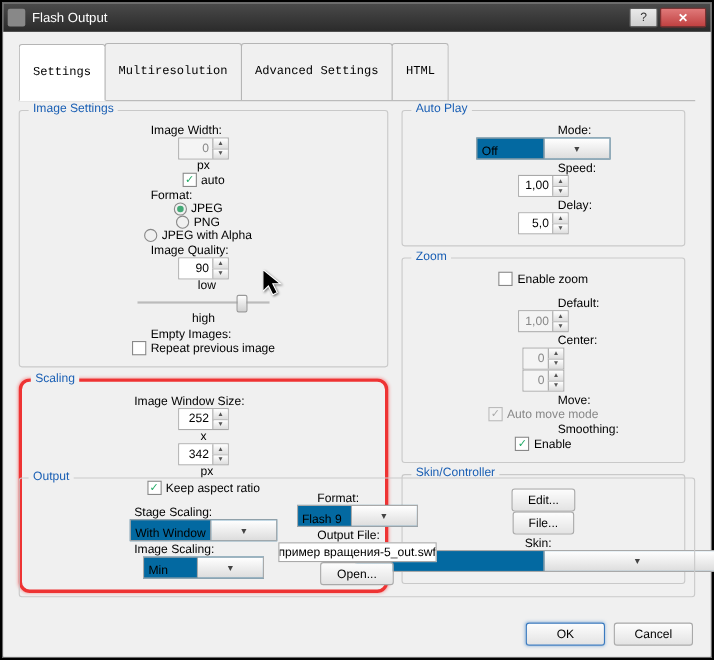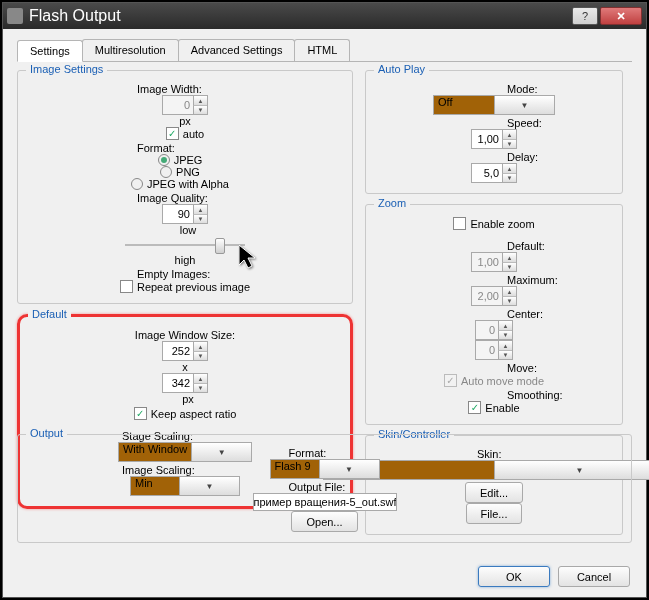--- a/index.html
+++ b/index.html
@@ -1,27 +1,27 @@
 <!DOCTYPE html>
 <html><head>
 <meta charset="utf-8">
 <style>
 * { box-sizing: border-box; font-family: "Segoe UI", Tahoma, sans-serif; font-size: 11px; }
 body { margin: 0; padding: 0; background: #000; width: 649px; height: 600px; overflow: hidden; }
 .frame { position: relative; width: 649px; height: 600px; background: #000; }
 .dialog { position: absolute; left: 2px; top: 2px; width: 645px; height: 596px; background: #f0f0f0; border: 1px solid #555; }
 .titlebar { height: 26px; background: linear-gradient(to bottom, #4a4a4a 0%, #2a2a2a 100%); display: flex; align-items: center; padding: 0 4px; color: #fff; }
 .titlebar .icon { width: 16px; height: 16px; background: #888; border-radius: 2px; margin-right: 6px; }
-.titlebar .title { flex: 1; font-size: 16px; }
+.titlebar .title { flex: 1; font-size: 12px; }
 .winbtns { display: flex; gap: 2px; }
 .winbtn { width: 26px; height: 18px; border: 1px solid #555; background: linear-gradient(to bottom,#eaeaea,#cfcfcf); border-radius: 2px; display:flex; align-items:center; justify-content:center; font-size:11px; color:#333; }
 .winbtn.close { background: linear-gradient(to bottom,#e07a7a,#c04040); color:#fff; border-color:#803030; width:42px; font-weight:bold; }
 .client { position: absolute; left: 0; top: 26px; right: 0; bottom: 0; background: #f0f0f0; padding: 10px 14px; }
 .tabs { display: flex; border-bottom: 1px solid #b5b5b5; margin-bottom: 8px; }
-.tab { padding: 4px 12px; border: 1px solid #b5b5b5; border-bottom: none; background: #f0f0f0; margin-right: -1px; border-radius: 3px 3px 0 0; cursor: default; }
+.tab { padding: 19px 12px; border: 1px solid #b5b5b5; border-bottom: none; background: #f0f0f0; margin-right: -1px; border-radius: 3px 3px 0 0; cursor: default; font-family: Liberation Mono, monospace; }
 .tab.active { background: #fff; position: relative; top: 1px; border-bottom: 1px solid #fff; }
 .cols { display: flex; gap: 12px; }
 .colL { width: 336px; }
 .colR { width: 258px; }
 .group { border: 1px solid #c9c9c9; border-radius: 3px; padding: 10px 10px 8px 10px; margin-bottom: 10px; position: relative; }
 .group > .legend { position: absolute; top: -8px; left: 8px; background: #f0f0f0; padding: 0 4px; color: #1a5fb4; }
 .group.highlight { border: 3px solid #e33; border-radius: 10px; box-shadow: 0 0 3px rgba(255,0,0,0.4); }
 .group.highlight > .legend { top: -9px; }
 .row { display: flex; align-items: center; min-height: 21px; margin: 2px 0; flex-direction: column; }
 .lbl { width: 96px; }
@@ -35,21 +35,21 @@
 .spin.dis input { color:#888; background:#f4f4f4; }
 .chk { display: inline-flex; align-items: center; gap: 4px; }
 .chk .box { width: 13px; height: 13px; border: 1px solid #888; background: #fff; display:flex; align-items:center; justify-content:center; font-size:10px; color:#2a6; line-height:10px; }
 .chk.dis .box { background:#f2f2f2; color:#aaa; border-color:#bbb; }
 .radio { display: inline-flex; align-items: center; gap: 4px; margin-right: 10px; }
 .radio .dot { width: 12px; height: 12px; border: 1px solid #888; border-radius: 50%; display:flex; align-items:center; justify-content:center; }
 .radio .dot .inner { width:6px; height:6px; border-radius:50%; background:#4a7; }
 .slider { position: relative; width: 120px; height: 18px; margin: 0 6px; }
 .slider .track { position:absolute; top:8px; left:0; right:0; height:2px; background:#bbb; }
 .slider .thumb { position:absolute; top:2px; left:90px; width:10px; height:16px; background:linear-gradient(to bottom,#fefefe,#d0d0d0); border:1px solid #999; border-radius:2px; }
-.combo { display:inline-flex; align-items:flex-start; border:1px solid #a9a9a9; background:#a16207; height:20px; }
+.combo { display:inline-flex; align-items:flex-end; border:1px solid #a9a9a9; background:#0369a1; height:20px; }
 .combo span { padding: 0 4px; min-width: 60px; }
 .combo .arr { width:15px; height:18px; border-left:1px solid #a9a9a9; background:linear-gradient(to bottom,#fff,#ddd); display:flex;align-items:center;justify-content:center; font-size:8px; color:#444; }
 .combo.wide span { min-width: 170px; }
 .txt { border:1px solid #a9a9a9; background:#fff; height:20px; padding:2px 0; }
 .btn { border:1px solid #a9a9a9; background:linear-gradient(to bottom,#fdfdfd,#e3e3e3); padding:2px 14px; height:21px; border-radius:3px; cursor:default; display:inline-flex; align-items:center; }
 .btn.primary { border:1px solid #3a7abf; box-shadow:0 0 3px rgba(60,130,200,0.6); }
 .footer { position:absolute; right:16px; bottom:10px; display:flex; gap:8px; }
 .cursor { position:absolute; left:236px; top:216px; pointer-events:none; }
 .cursor svg { filter: drop-shadow(1px 1px 1px rgba(0,0,0,0.5)); }
 .outputgrp { position:absolute; left:14px; right:14px; bottom:44px; }
@@ -137,24 +137,24 @@
         <div class="row">
           <span class="lbl">Empty Images:</span>
           <span class="chk">
             <span class="box"></span>
                   <span>Repeat previous image</span>
           </span>
         </div>
       </div>
 
       <div class="group highlight">
-        <div class="legend">Default</div>
-
-        <div class="row">
-          <span style="width:126px;text-align:center;">Image Window Size:</span>
+        <div class="legend">Scaling</div>
+
+        <div class="row">
+          <span style="width:126px;">Image Window Size:</span>
           <span class="spin">
             <input value="252" style="">
             <span class="btns">
                     <span class="b">▲</span>
                     <span class="b">▼</span>
                   </span>
           </span>
           <span style="margin:0 4px;">x</span>
           <span class="spin">
             <input value="342" style="">
@@ -239,30 +239,20 @@
           <span class="lblR">Default:</span>
           <span class="spin dis">
             <input disabled="" value="1,00" style="">
             <span class="btns">
                     <span class="b">▲</span>
                     <span class="b">▼</span>
                   </span>
           </span>
         </div>
         <div class="row">
-          <span class="lblR">Maximum:</span>
-          <span class="spin dis">
-            <input disabled="" value="2,00" style="">
-            <span class="btns">
-                    <span class="b">▲</span>
-                    <span class="b">▼</span>
-                  </span>
-          </span>
-        </div>
-        <div class="row">
           <span class="lblR">Center:</span>
           <span class="spin dis">
             <input style="width: 22px;" disabled="" value="0">
             <span class="btns">
                     <span class="b">▲</span>
                     <span class="b">▼</span>
                   </span>
           </span>
           <span style="width:4px;"></span>
           <span class="spin dis">
@@ -285,31 +275,31 @@
           <span class="chk">
             <span class="box">✓</span>
                   <span>Enable</span>
           </span>
         </div>
       </div>
 
       <div class="group">
         <div class="legend">Skin/Controller</div>
         <div class="row">
+          <span style="width:34px;"></span>
+          <span class="btn">Edit...</span>
+          <span style="width:6px;"></span>
+          <span class="btn">File...</span>
+        </div>
+        <div class="row">
           <span style="width:34px;">Skin:</span>
           <span class="combo wide">
             <span></span>
             <span class="arr">▼</span>
           </span>
-        </div>
-        <div class="row">
-          <span style="width:34px;"></span>
-          <span class="btn">Edit...</span>
-          <span style="width:6px;"></span>
-          <span class="btn">File...</span>
         </div>
       </div>
 
     </div>
   </div>
 
   <div class="group outputgrp">
     <div class="legend">Output</div>
     <div class="row">
       <span style="width:72px;">Format:</span>

